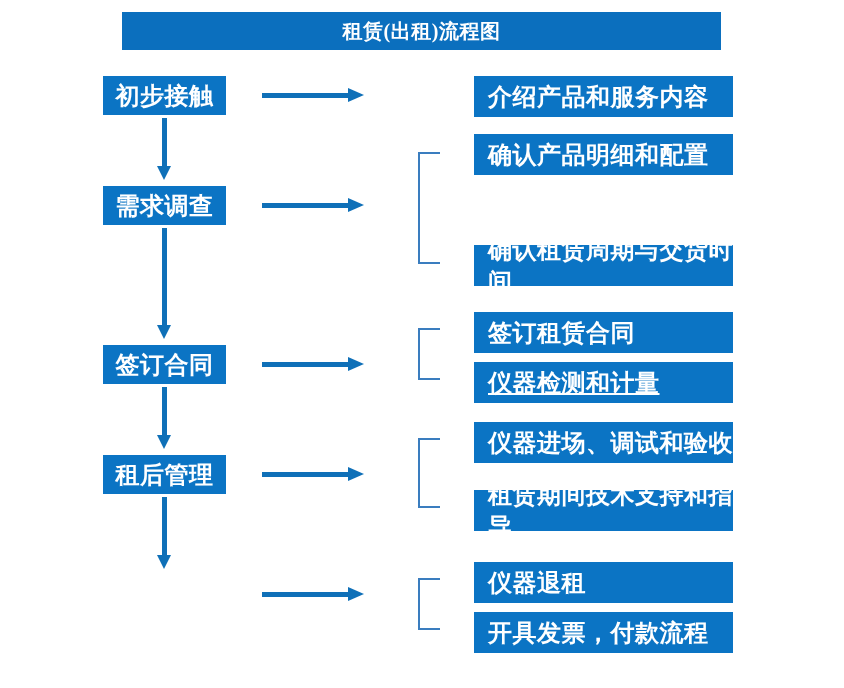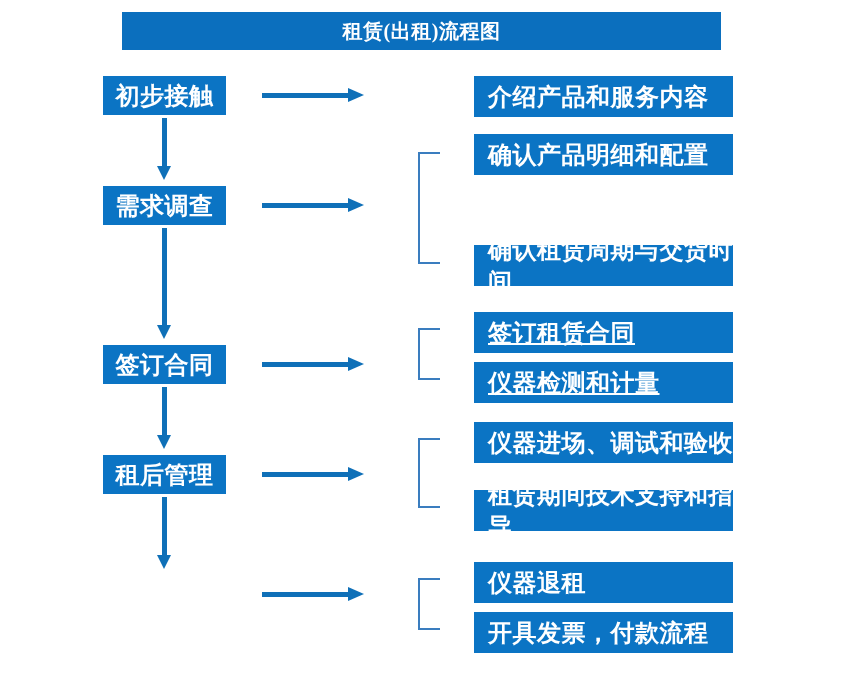--- a/index.html
+++ b/index.html
@@ -146,21 +146,21 @@
     <div class="shaft" style="height:97px;"></div>
     <div class="head" style="top:97px;"></div>
   </div>
 
   <div class="box left" style="top:345px;">签订合同</div>
   <div class="h-arrow" style="top:357px;">
     <div class="shaft"></div>
     <div class="head"></div>
   </div>
   <div class="bracket" style="top:328px;height:52px;"></div>
-  <div class="box right" style="top:312px;text-decoration:underline;">签订租赁合同</div>
+  <div class="box right" style="top:312px;">签订租赁合同</div>
   <div class="box right" style="top:362px;text-decoration:underline;">仪器检测和计量</div>
 
   <div class="v-arrow" style="top:387px;height:62px;">
     <div class="shaft" style="height:48px;"></div>
     <div class="head" style="top:48px;"></div>
   </div>
 
   <div class="box left" style="top:455px;">租后管理</div>
   <div class="h-arrow" style="top:467px;">
     <div class="shaft"></div>

